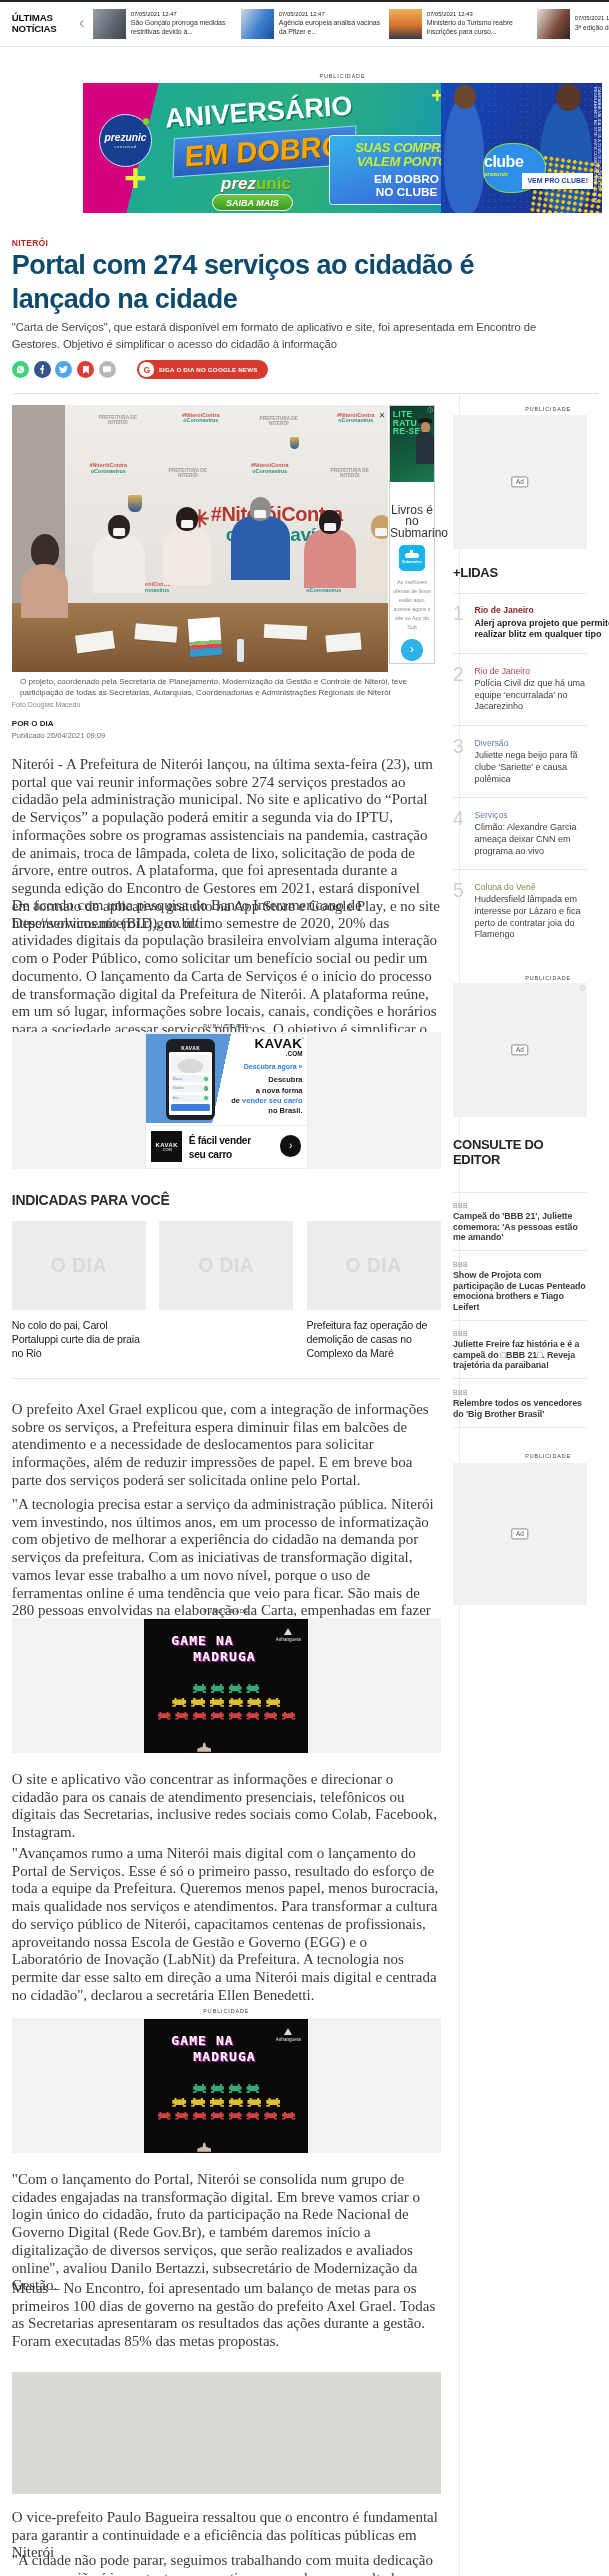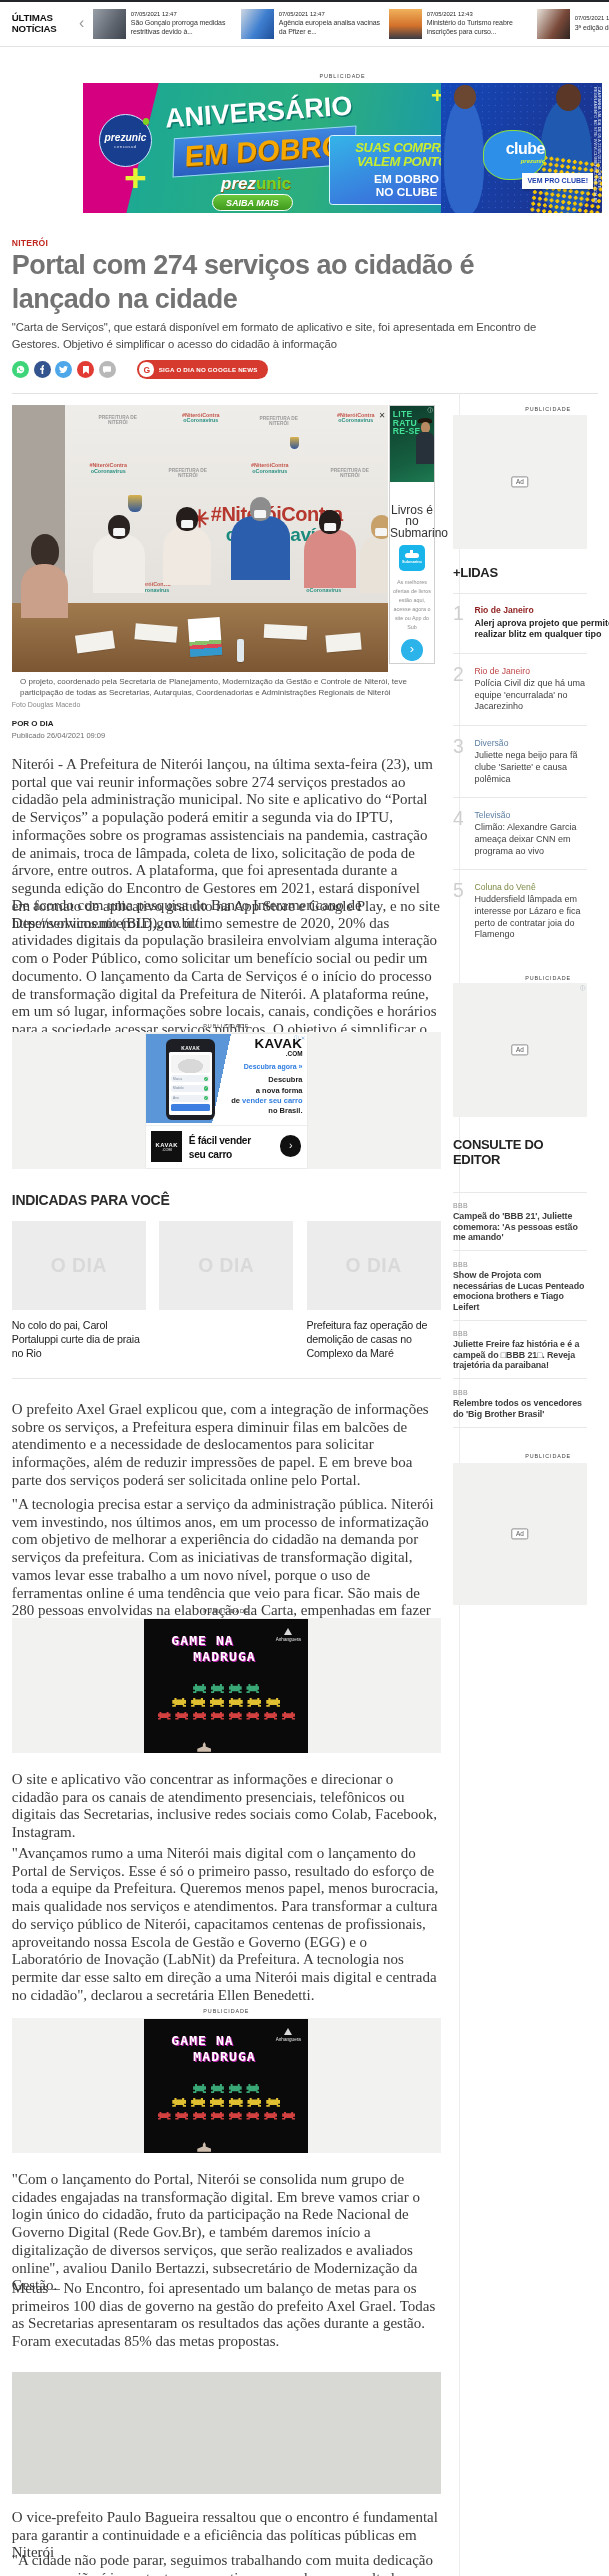--- a/index.html
+++ b/index.html
@@ -53,34 +53,34 @@
   .bn-bluepanel{position:absolute;left:246px;top:52px;width:155px;height:70px;text-align:center;
                 background:linear-gradient(160deg,#35b4e8,#3a55d6);border:1.6px solid #d8f4ff;border-radius:3.2px;
                 padding-top:5.4px}
   .bn-bp-g{color:#c9ee2f;font-weight:800;font-style:italic;font-size:13px;line-height:14px;letter-spacing:-0.3px}
   .bn-bp-w{color:#fff;font-weight:800;font-size:11.8px;line-height:13.4px;margin-top:3.2px}
   .bn-right{position:absolute;right:0;top:0;width:161px;height:130px;overflow:hidden;
             background:linear-gradient(115deg,#1448b8,#1d2f86);
             background-image:radial-gradient(#3a66d8 0.8px,transparent 0.9px),linear-gradient(115deg,#1448b8,#1d2f86);
             background-size:6.4px 6.4px,auto}
   .bn-person{position:absolute;border-radius:50% 50% 40% 40%}
-  .bn-clube{position:absolute;left:42px;top:47px;width:63px;height:50px;background:#2e8fe8;
-            border-radius:48% 52% 55% 45%;border:1.6px solid #8ce03c;color:#fff;text-align:right;padding-top:8.6px}
+  .bn-clube{position:absolute;left:42px;top:60px;width:63px;height:50px;background:#2e8fe8;
+            border-radius:48% 52% 55% 45%;border:1.6px solid #8ce03c;color:#fff;text-align:left;padding-top:8.6px}
   .bn-clube .c1{font-size:16px;font-weight:800;letter-spacing:-0.5px}
   .bn-clube .c2{font-size:5.9px;font-weight:700;font-style:italic;color:#d6f436}
   .bn-vem{position:absolute;left:81px;top:90px;background:#fff;padding:3.8px 5.4px;color:#1d3fae;
           font-weight:800;font-size:7px;line-height:8px;box-shadow:1.1px 1.6px 2.1px rgba(0,0,0,.3)}
   .bn-ydots{position:absolute;right:-10.7px;bottom:-16px;width:81px;height:70px;transform:rotate(8deg);
             background:radial-gradient(#f7c500 1.6px,transparent 1.9px);background-size:5.9px 5.9px}
   .bn-legal{position:absolute;right:1.1px;top:4.3px;writing-mode:vertical-rl;font-size:3.8px;color:#eaf2ff;letter-spacing:0.2px}
 
   
   .cat-label{position:absolute;left:11.8px;top:238px;font-size:8.6px;font-weight:700;color:#c0271f;letter-spacing:0.2px}
   h1.headline{position:absolute;left:11.8px;top:248px;width:537px;font-size:27px;line-height:34px;
-              font-weight:700;color:#737373;letter-spacing:-0.5px}
+              font-weight:700;color:#0c4a6e;letter-spacing:-0.5px}
   .deck{position:absolute;left:11.8px;top:319px;width:531px;font-size:11.3px;line-height:16.6px;color:#4a4a4a;letter-spacing:-0.1px}
 
   
   .share{position:absolute;left:11.8px;top:360px;display:flex;align-items:center;gap:4.8px}
   .sc{width:17px;height:17px;border-radius:50%;display:flex;align-items:center;justify-content:center;cursor:pointer}
   .sc svg{display:block}
   .g-pill{height:19.3px;border-radius:9.7px;background:#d63a2f;display:flex;align-items:center;gap:4.8px;
           padding:0 10.7px 0 2.7px;margin-left:16px;cursor:pointer}
   .g-circle{width:14.5px;height:14.5px;border-radius:50%;background:#fff;color:#d63a2f;font-weight:700;
             font-size:8.6px;display:flex;align-items:center;justify-content:center}
@@ -618,21 +618,21 @@
       </div>
 
       <div class="sb-item">
         <div class="sb-num">3</div>
         <div class="sb-cat" style="color:#5d7fa3">Diversão</div>
         <div class="sb-t">Juliette nega beijo para fã clube 'Sariette' e causa polêmica</div>
       </div>
 
       <div class="sb-item">
         <div class="sb-num">4</div>
-        <div class="sb-cat" style="color:#5d7fa3">Televisão</div>
+        <div class="sb-cat" style="color:#5d7fa3">Serviços</div>
         <div class="sb-t">Climão: Alexandre Garcia ameaça deixar CNN em programa ao vivo</div>
       </div>
 
       <div class="sb-item">
         <div class="sb-num">5</div>
         <div class="sb-cat" style="color:#7c8b45">Coluna do Venê</div>
         <div class="sb-t">Huddersfield lâmpada em interesse por Lázaro e fica perto de contratar joia do Flamengo</div>
       </div>
     </div>
 
@@ -646,21 +646,21 @@
   <div class="sb-list editor">
 
       <div class="sb-item">
         <div class="ed-cat">BBB</div>
         <div class="ed-t">Campeã do 'BBB 21', Juliette comemora: 'As pessoas estão me amando'</div>
       </div>
 
 
       <div class="sb-item">
         <div class="ed-cat">BBB</div>
-        <div class="ed-t">Show de Projota com necessárias de Lucas Penteado emociona brothers e Tiago Leifert</div>
+        <div class="ed-t">Show de Projota com participação de Lucas Penteado emociona brothers e Tiago Leifert</div>
       </div>
 
       <div class="sb-item">
         <div class="ed-cat">BBB</div>
         <div class="ed-t">Juliette Freire faz história e é a campeã do □BBB 21□. Reveja trajetória da paraibana!</div>
       </div>
 
       <div class="sb-item">
         <div class="ed-cat">BBB</div>
         <div class="ed-t">Relembre todos os vencedores do 'Big Brother Brasil'</div>

